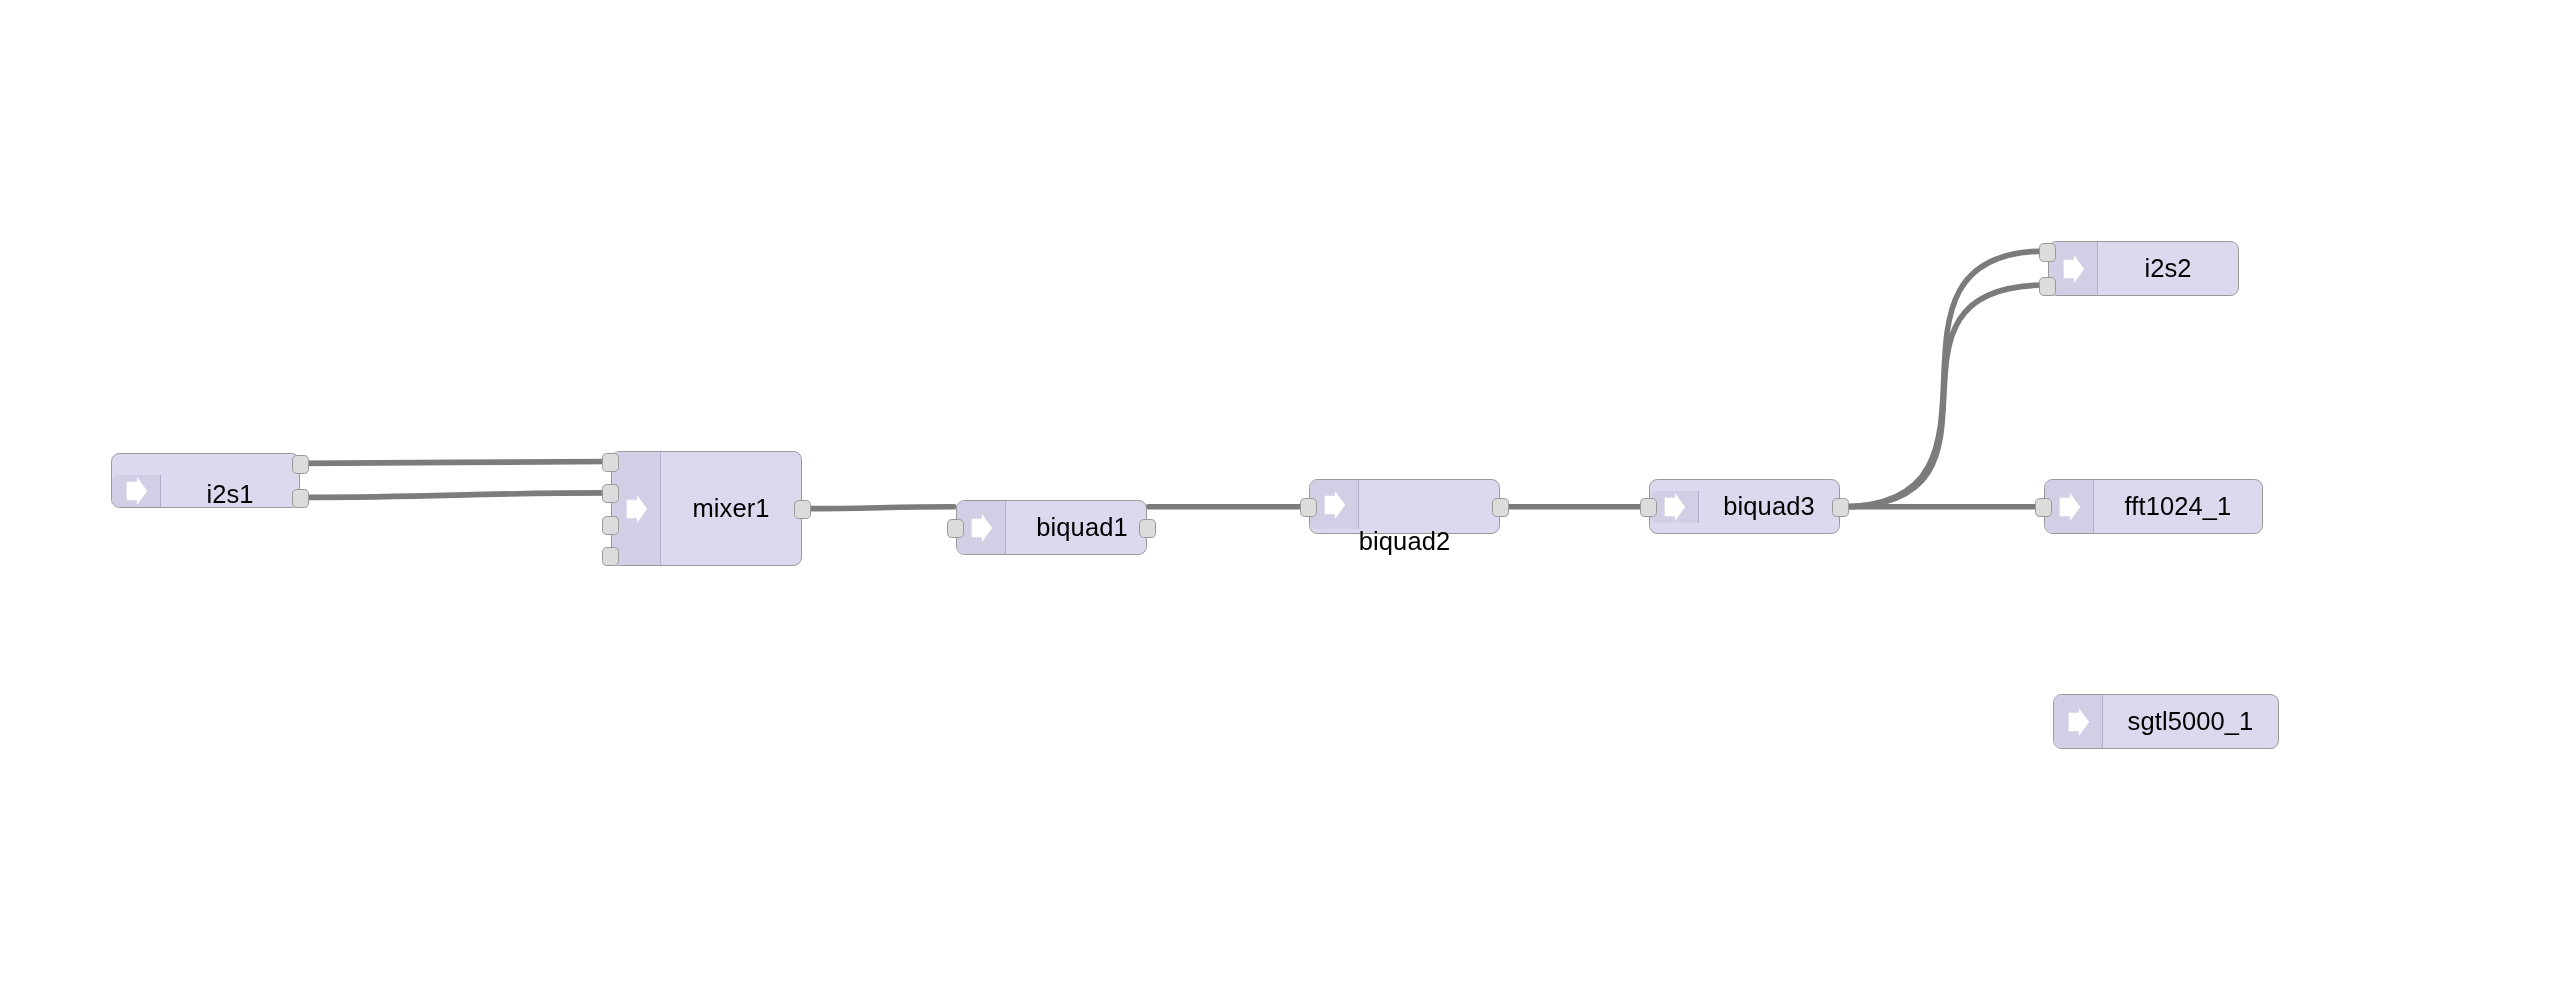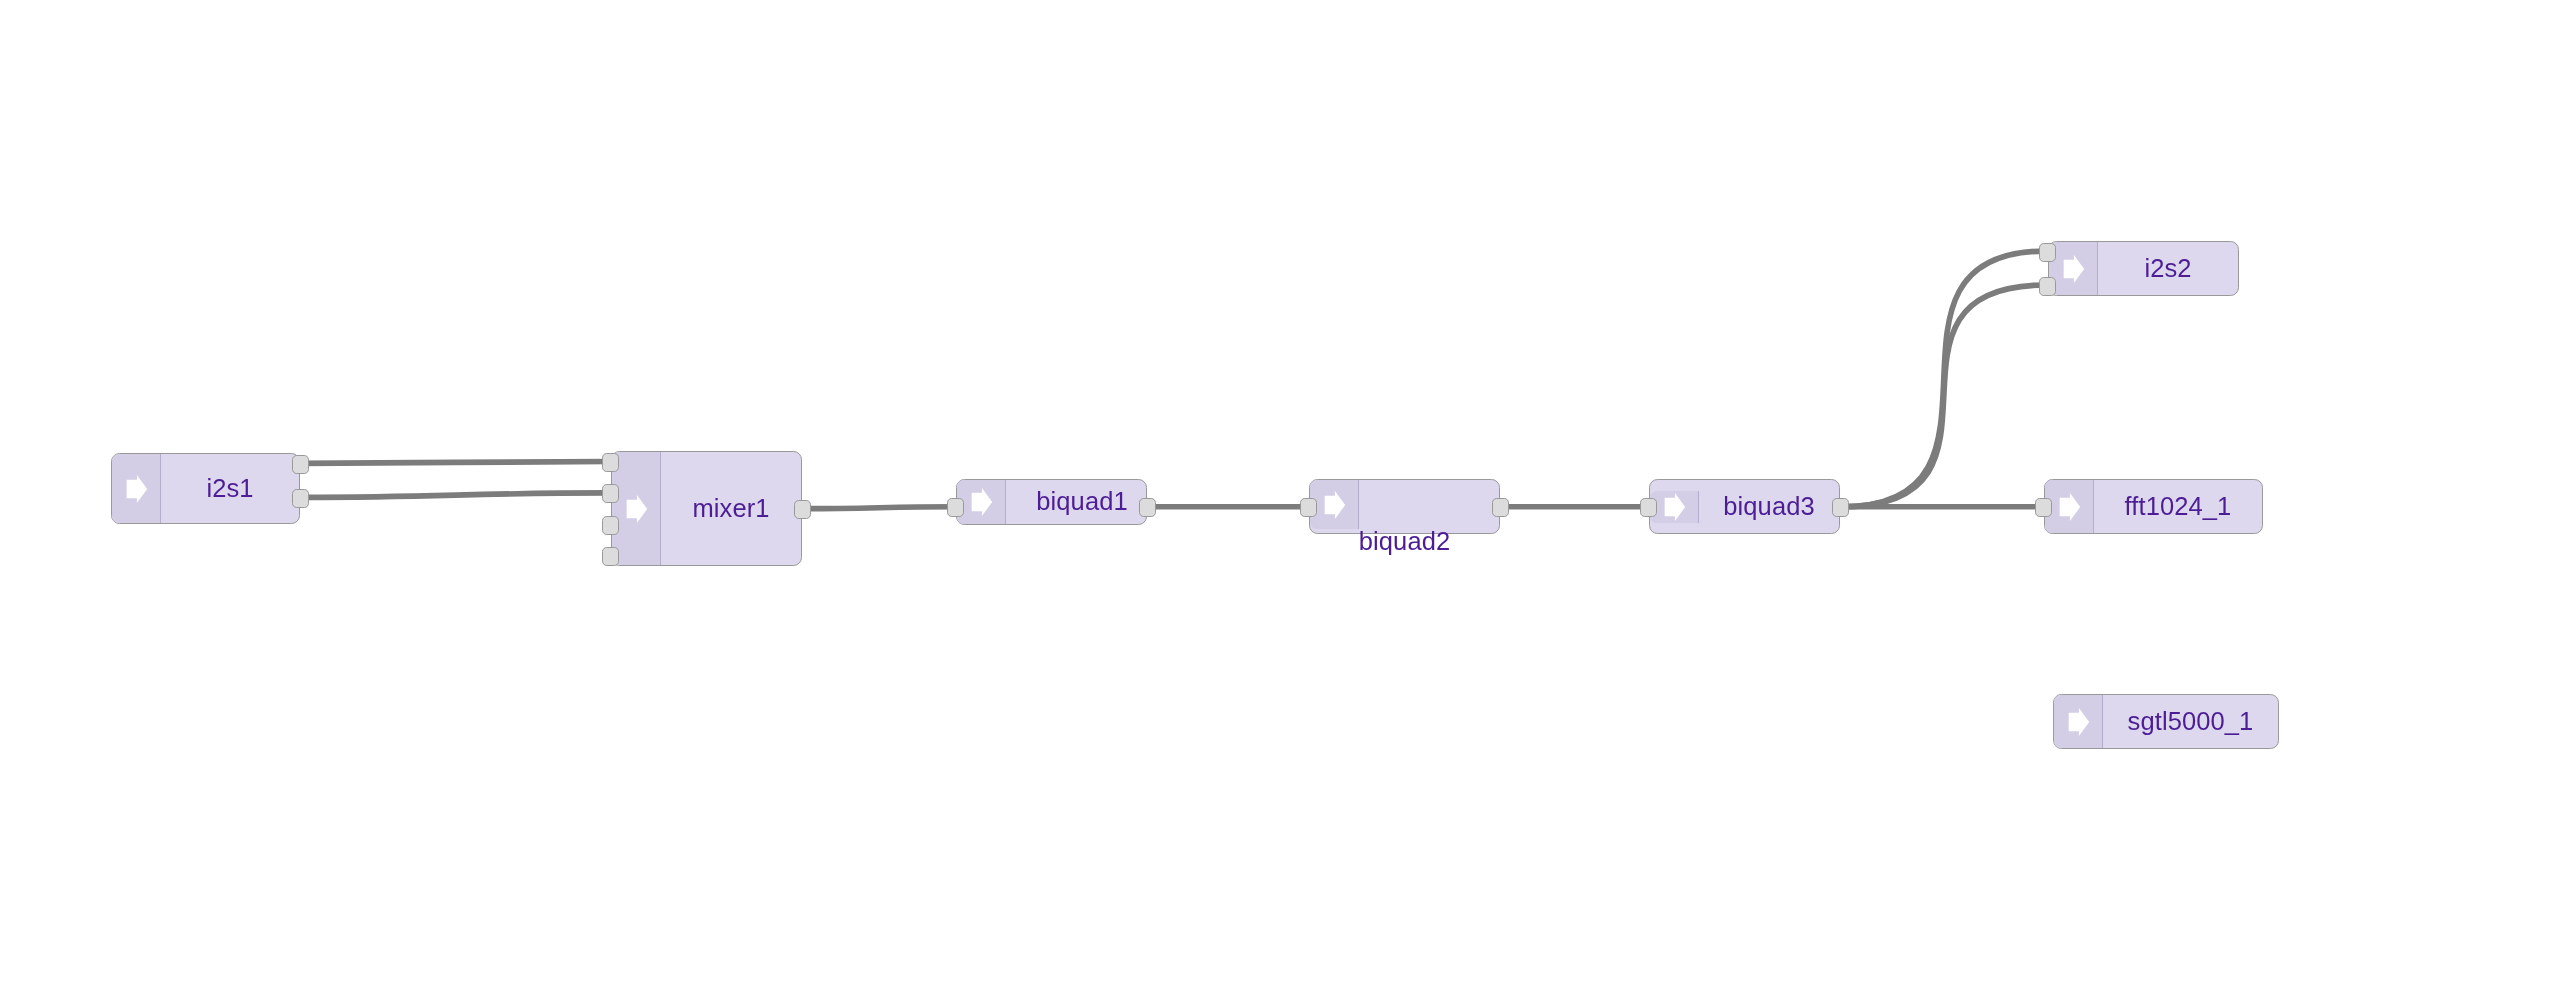--- a/index.html
+++ b/index.html
@@ -61,21 +61,21 @@
   }
 
   .node-label {
     flex: 1 1 auto;
     display: flex;
     align-items: center;
     justify-content: center;
     padding: 0 13.2px;
     font-size: 25.5px;
     line-height: 1;
-    color: #4c1d95;
+    color: #000000;
     white-space: nowrap;
     letter-spacing: 0.1px;
   }
 
   
   .node.tall .node-icon-cell {
     border-radius: 6.6px 0 0 6.6px;
   }
 
   
@@ -99,21 +99,21 @@
   <svg id="wires" width="2576" height="1006" viewBox="0 0 2730 1066" xmlns="http://www.w3.org/2000/svg">
       <path d="M 320 491 C 466.70000000000005 491, 499.29999999999995 489, 646 489" fill="none" stroke="#7c7c7c" stroke-width="6" stroke-linecap="round"></path>
       <path d="M 320 527 C 466.70000000000005 527, 499.29999999999995 522.3333333333334, 646 522.3333333333334" fill="none" stroke="#7c7c7c" stroke-width="6" stroke-linecap="round"></path>
       <path d="M 852 539 C 923.55 539, 939.45 537, 1011 537" fill="none" stroke="#7c7c7c" stroke-width="6" stroke-linecap="round"></path>
       <path d="M 1217 537 C 1292.6 537, 1309.4 537, 1385 537" fill="none" stroke="#7c7c7c" stroke-width="6" stroke-linecap="round"></path>
       <path d="M 1591 537 C 1660.75 537, 1676.25 537, 1746 537" fill="none" stroke="#7c7c7c" stroke-width="6" stroke-linecap="round"></path>
       <path d="M 1952 537 C 2157.2 537, 1962.8 266, 2168 266" fill="none" stroke="#7c7c7c" stroke-width="6" stroke-linecap="round"></path>
       <path d="M 1952 537 C 2157.2 537, 1962.8 302, 2168 302" fill="none" stroke="#7c7c7c" stroke-width="6" stroke-linecap="round"></path>
       <path d="M 1952 537 C 2047.4 537, 2068.6 537, 2164 537" fill="none" stroke="#7c7c7c" stroke-width="6" stroke-linecap="round"></path>
     </svg>
-<div class="node" style="left: 111px; top: 453px; width: 189px; height: 71px;">
+<div class="node" style="left: 111px; top: 453px; width: 189px; height: 55px; align-items: flex-end;">
       <div class="node-icon-cell">
         <svg width="28" height="32" viewBox="0 0 30 34" aria-hidden="true">
           <path d="M5 7 L16 7 L16 2 L27 17 L16 32 L16 27 L5 27 Z" fill="#ffffff"></path>
         </svg>
       </div>
       <div class="node-label">i2s1</div>
       <div class="port out" style="top: 0.9px;"></div>
       <div class="port out" style="top: 35px;"></div>
     </div>
     <div class="node tall" style="left: 611px; top: 451px; width: 191px; height: 115px;">
@@ -122,21 +122,21 @@
           <path d="M5 7 L16 7 L16 2 L27 17 L16 32 L16 27 L5 27 Z" fill="#ffffff"></path>
         </svg>
       </div>
       <div class="node-label">mixer1</div>
       <div class="port in" style="top: 0.9px;"></div>
       <div class="port in" style="top: 32px;"></div>
       <div class="port in" style="top: 64px;"></div>
       <div class="port in" style="top: 95px;"></div>
       <div class="port out" style="top: 48px;"></div>
     </div>
-    <div class="node" style="left: 956px; top: 479px; width: 191px; height: 46px; gap: 12px;">
+    <div class="node" style="left: 956px; top: 500px; width: 191px; height: 55px; gap: 12px;">
       <div class="node-icon-cell">
         <svg width="28" height="32" viewBox="0 0 30 34" aria-hidden="true">
           <path d="M5 7 L16 7 L16 2 L27 17 L16 32 L16 27 L5 27 Z" fill="#ffffff"></path>
         </svg>
       </div>
       <div class="node-label">biquad1</div>
       <div class="port in" style="top: 18px;"></div>
       <div class="port out" style="top: 18px;"></div>
     </div>
     <div class="node" style="left: 1309px; top: 479px; width: 191px; height: 55px; flex-direction: column;">

